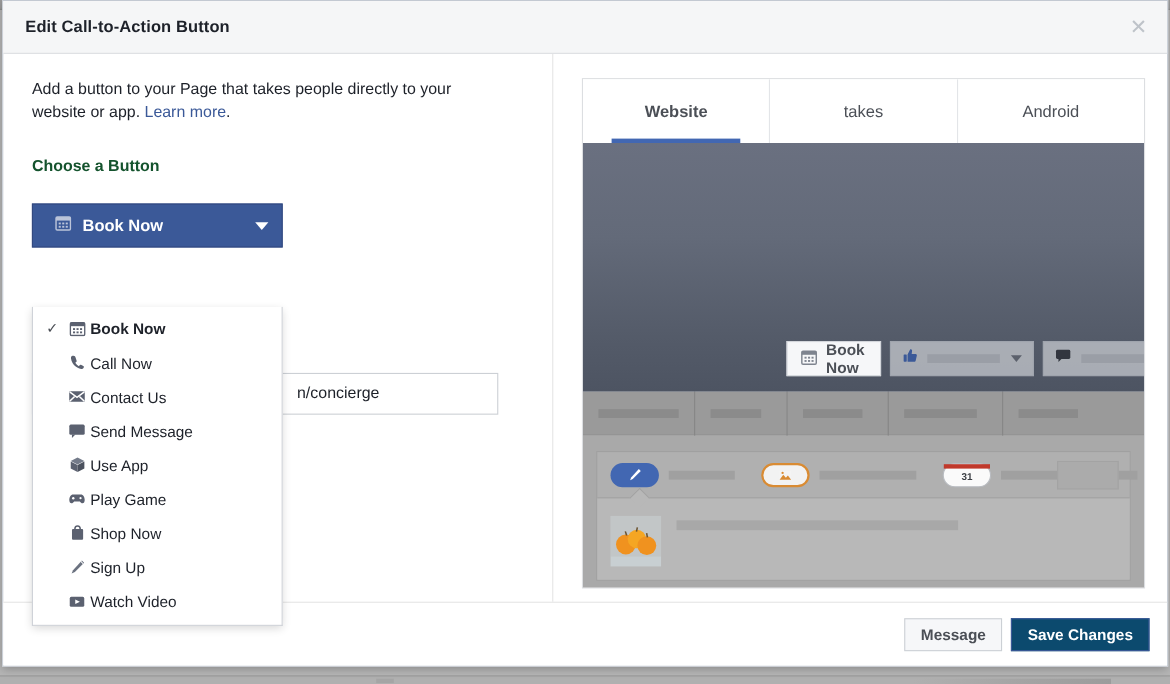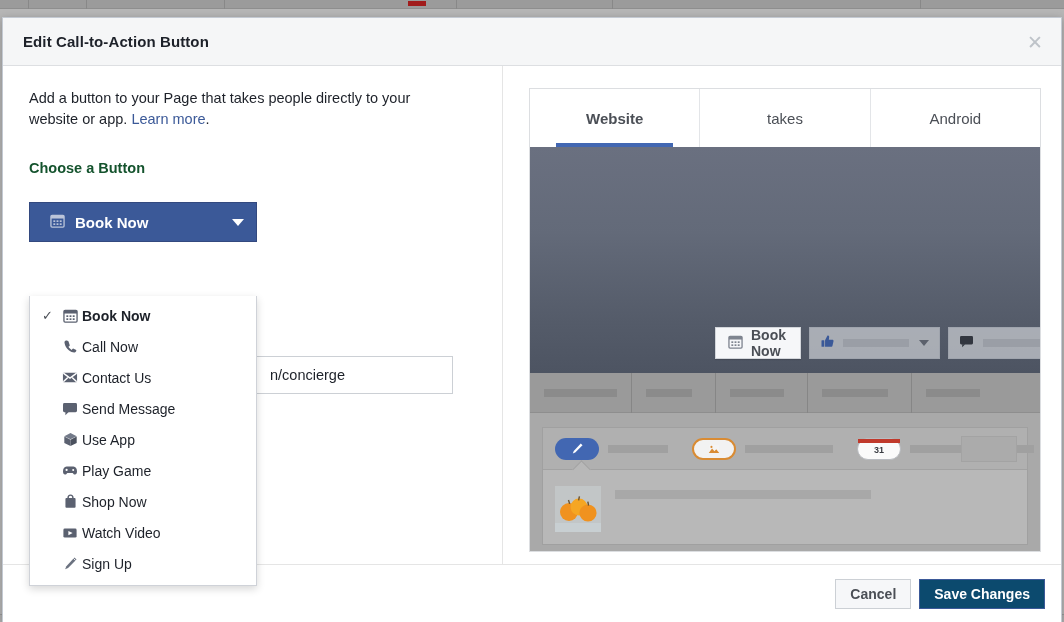--- a/index.html
+++ b/index.html
@@ -37,21 +37,21 @@
     background: #a5a5a5;
   }
   .backdrop-bottom-mark2 {
     position: absolute; bottom: 0px; left: 830px; width: 180px; height: 5px;
     background: linear-gradient(90deg,#b0b0b0 0%, #a3a3a3 60%, #9c9c9c 100%);
   }
 
   
   #dialog {
     position: absolute;
-    left: 2px; top: 17px;
+    left: 2px; top: 0;
     width: 1060px; height: 606px;
     background: #ffffff;
     border: 1px solid #c3c9d2;
     box-shadow: 0 2px 8px rgba(0,0,0,.25);
     display: flex; flex-direction: column;
   }
 
   
   #dialog-header {
     height: 48px; flex: 0 0 48px;
@@ -428,37 +428,37 @@
               <path d="M5.4 4.2 C5.4 2.4 6.4 1.2 8 1.2 C9.6 1.2 10.6 2.4 10.6 4.2" fill="none" stroke="#5b6170" stroke-width="1.5"></path>
               <rect x="2.6" y="4.2" width="10.8" height="10.4" rx="1" fill="#5b6170"></rect>
             </svg>
           </span>
           <span class="menu-label">Shop Now</span>
         </div>
 
         <div class="menu-item">
           <span class="menu-check"></span>
           <span class="menu-ico">
+            <svg width="15" height="15" viewBox="0 0 16 16">
+              <path d="M12.2 1.6 L14.4 3.8 L5.4 12.8 L2.2 14.2 L3.6 11 Z" fill="#6b7280"></path>
+              <path d="M11.2 2.6 L13.4 4.8" stroke="#fff" stroke-width="1" fill="none"></path>
+            </svg>
+          </span>
+          <span class="menu-label">Sign Up</span>
+        </div>
+
+        <div class="menu-item">
+          <span class="menu-check"></span>
+          <span class="menu-ico">
             <svg width="16" height="14" viewBox="0 0 16 14">
               <rect x="1.4" y="2.6" width="13.2" height="9" rx="1.4" fill="#5b6170"></rect>
               <path d="M6.4 5 L10.6 7.1 L6.4 9.2 Z" fill="#fff"></path>
             </svg>
           </span>
           <span class="menu-label">Watch Video</span>
-        </div>
-
-        <div class="menu-item">
-          <span class="menu-check"></span>
-          <span class="menu-ico">
-            <svg width="15" height="15" viewBox="0 0 16 16">
-              <path d="M12.2 1.6 L14.4 3.8 L5.4 12.8 L2.2 14.2 L3.6 11 Z" fill="#6b7280"></path>
-              <path d="M11.2 2.6 L13.4 4.8" stroke="#fff" stroke-width="1" fill="none"></path>
-            </svg>
-          </span>
-          <span class="menu-label">Sign Up</span>
         </div>
 
       </div>
     </div>
 
     <div id="right-pane">
       <div id="preview-box">
 
         <div id="preview-tabs">
           <div class="ptab active">
@@ -586,17 +586,17 @@
             </div>
 
           </div>
         </div>
 
       </div>
     </div>
   </div>
 
   <div id="dialog-footer">
-    <div class="btn" id="cancel-btn">Cancel</div>
+    <div class="btn" id="cancel-btn">Message</div>
     <div class="btn" id="save-btn">Save Changes</div>
   </div>
 
 </div>
 
 </body></html>

